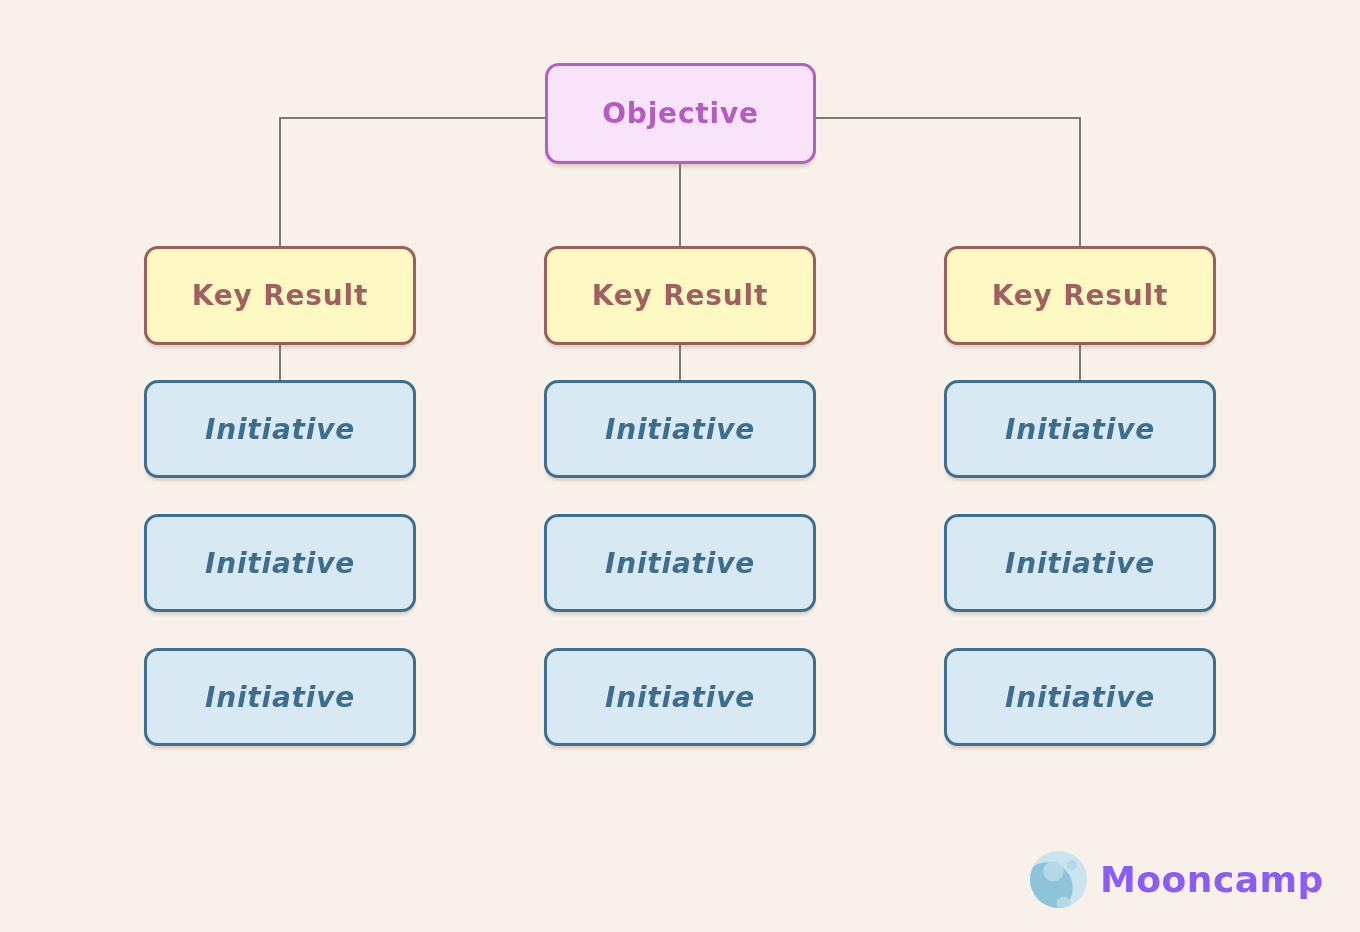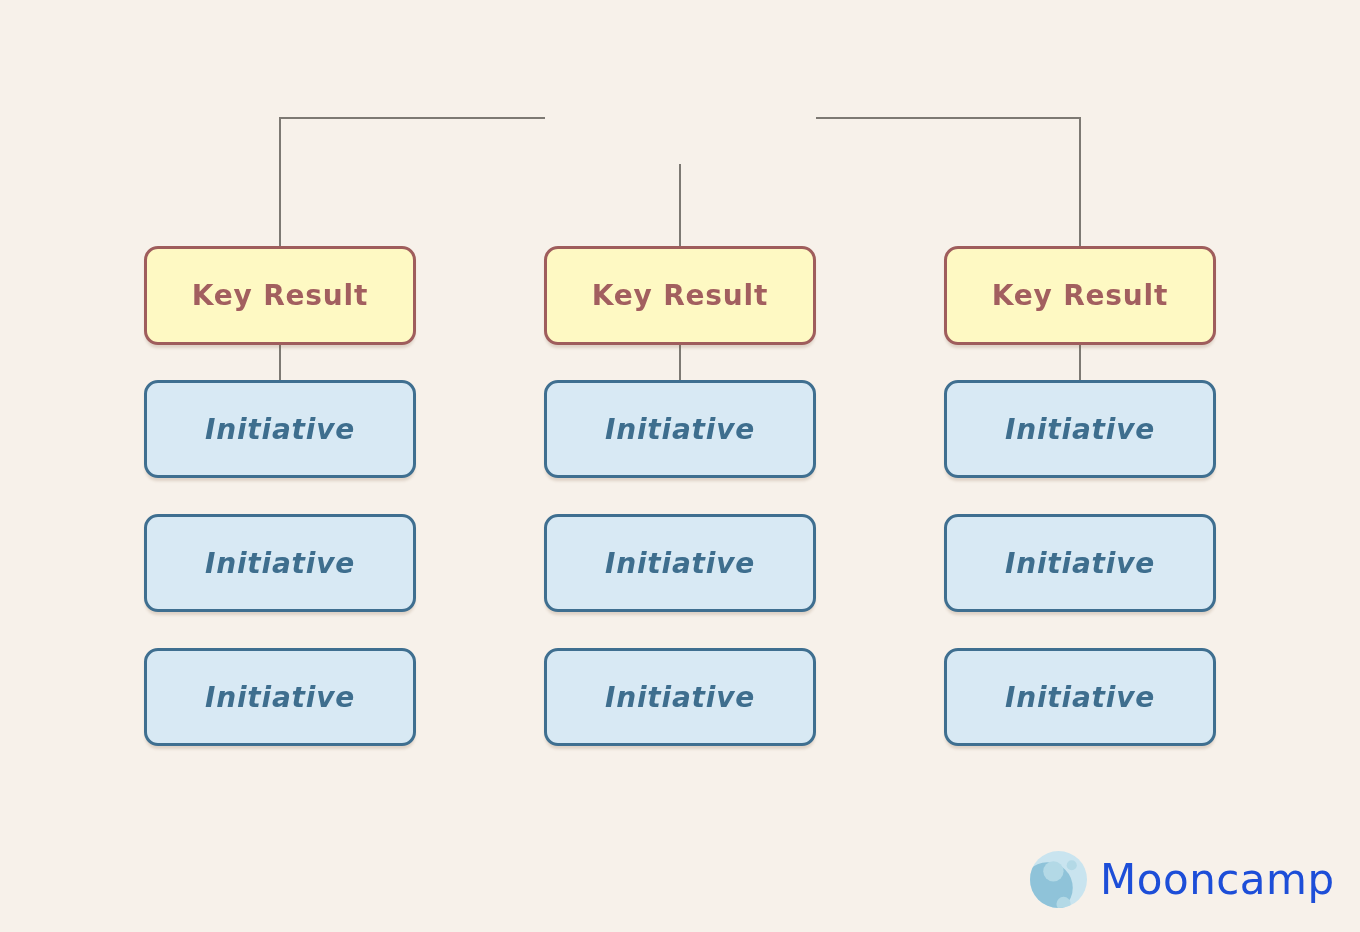--- a/index.html
+++ b/index.html
@@ -75,41 +75,42 @@
     display: flex;
     align-items: center;
     gap: 13px;
   }
   .logo-moon {
     width: 57px;
     height: 57px;
     flex: 0 0 auto;
   }
   .logo-text {
-    font-size: 42px;
-    font-weight: normal;
-    color: #1d4ed8;
+    font-size: 36px;
+    font-weight: bold;
+    color: #8b5cf6;
     letter-spacing: 0.5px;
     line-height: 1;
   }
 </style>
 </head>
 <body>
 
 <div class="canvas">
 
   <svg class="connectors" viewBox="0 0 1360 932" xmlns="http://www.w3.org/2000/svg">
     <path d="M545 118 H280 V246" stroke="#7d7973"></path>
     <path d="M816 118 H1080 V246" stroke="#7d7973"></path>
     <path d="M680 164 V246" stroke="#7d7973"></path>
     <path d="M280 345 V380" stroke="#7d7973"></path>
     <path d="M680 345 V380" stroke="#7d7973"></path>
     <path d="M1080 345 V380" stroke="#7d7973"></path>
   </svg>
 
+  <div class="box objective-box">Objective</div>
 
   <div class="box kr-box col-0">Key Result</div>
   <div class="box init-box col-0 row-init-0">Initiative</div>
   <div class="box init-box col-0 row-init-1">Initiative</div>
   <div class="box init-box col-0 row-init-2">Initiative</div>
 
   <div class="box kr-box col-1">Key Result</div>
   <div class="box init-box col-1 row-init-0">Initiative</div>
   <div class="box init-box col-1 row-init-1">Initiative</div>
   <div class="box init-box col-1 row-init-2">Initiative</div>

